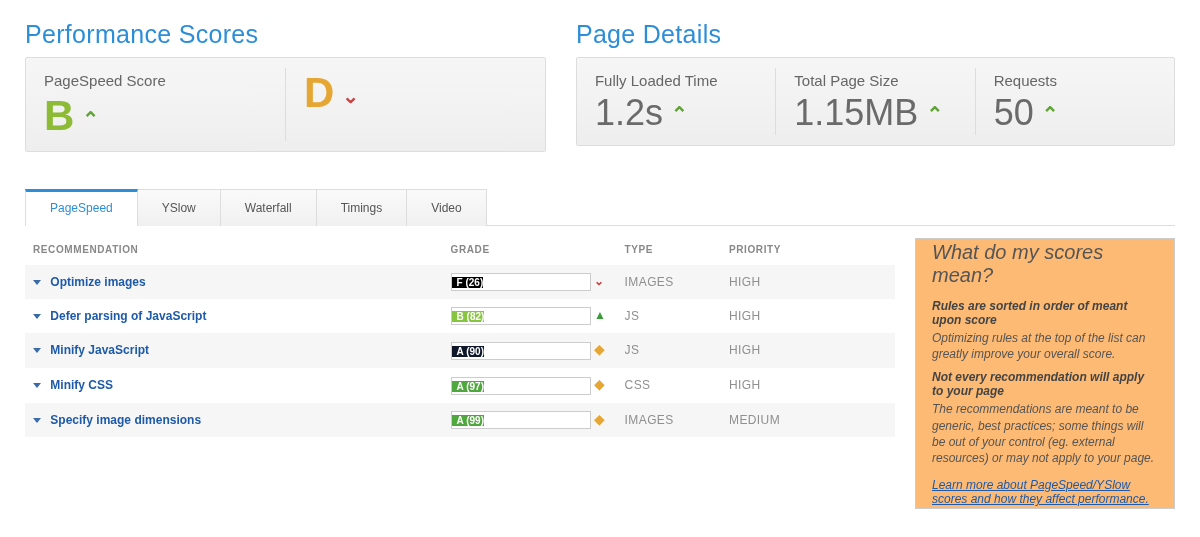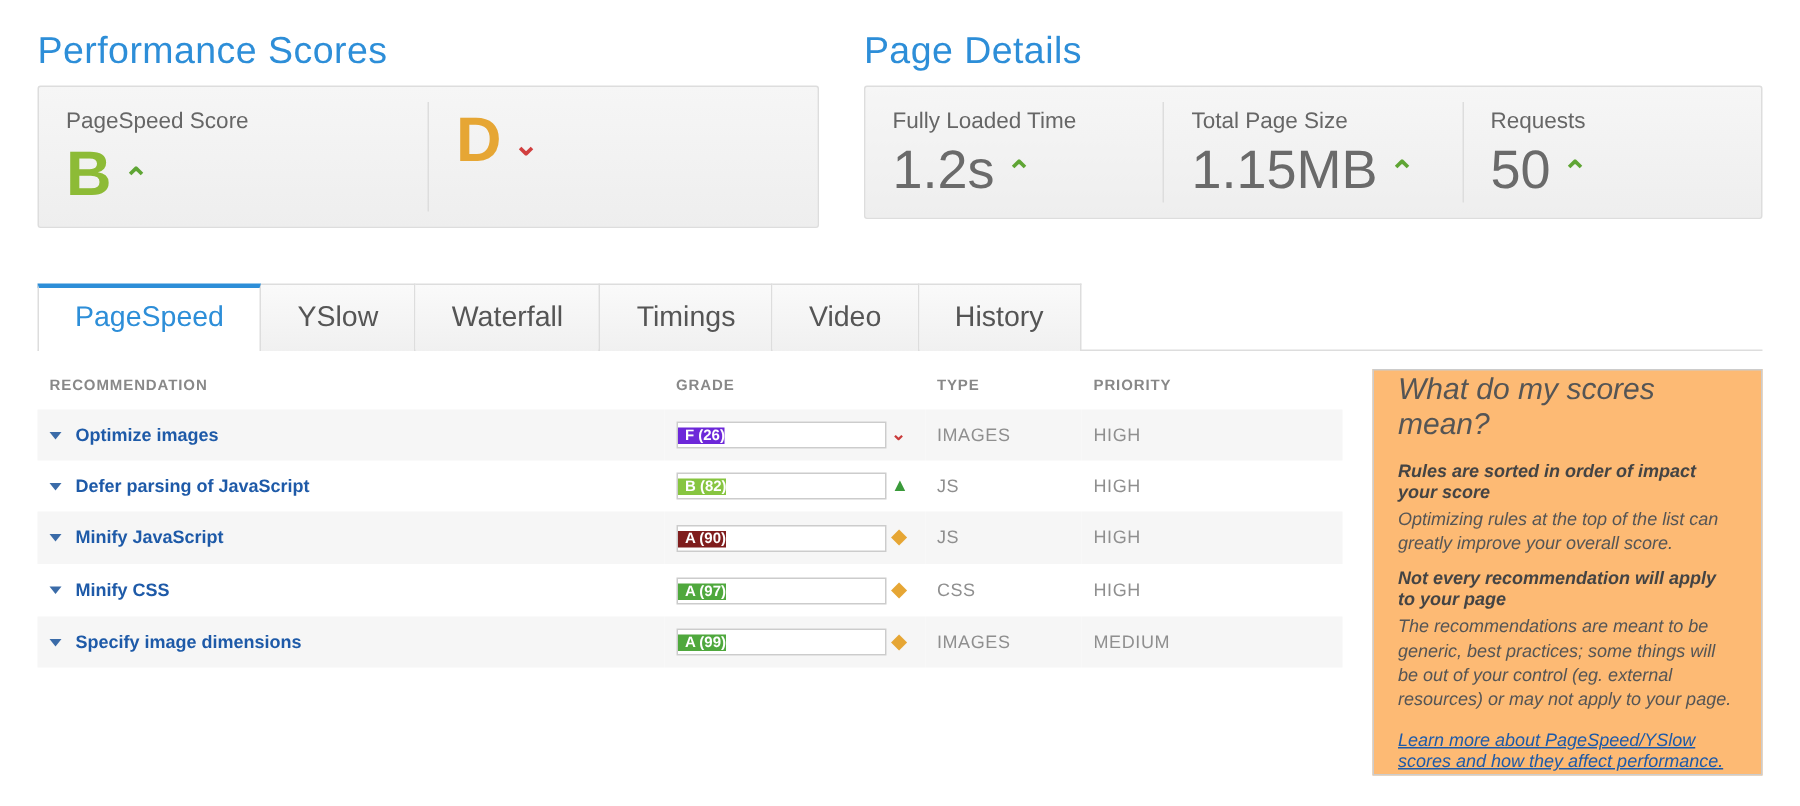--- a/index.html
+++ b/index.html
@@ -57,21 +57,21 @@
   .down{ color: #d13f3f; }
 
   
   .tabs {
     margin-top: 36px;
     display: flex;
     border-bottom: 1px solid #ddd;
   }
   .tab {
     padding: 11px 24px;
-    font-size: 19px;
+    font-size: 12px;
     color: #555;
     background: linear-gradient(#fafafa,#f0f0f0);
     border: 1px solid #ddd;
     border-bottom: none;
     cursor: pointer;
     position: relative;
     top: 1px;
   }
   .tab + .tab { border-left: none; }
   .tab.active {
@@ -196,21 +196,20 @@
         </div>
     </div>
   </div>
 
   <div class="tabs" id="tabs">
       <div class="tab active">PageSpeed</div>
       <div class="tab">YSlow</div>
       <div class="tab">Waterfall</div>
       <div class="tab">Timings</div>
       <div class="tab">Video</div>
-      <div class="tab">History</div>
     </div>
 
   <div class="main">
     <div class="table-wrap">
       <table class="table">
         <thead>
           <tr>
             <th style="width:48%">RECOMMENDATION</th>
             <th style="width:20%">GRADE</th>
             <th style="width:12%">TYPE</th>
@@ -218,21 +217,21 @@
           </tr>
         </thead>
         <tbody id="rows">
     <tr>
       <td>
         <span class="caret"></span>
         <a class="rec-link">Optimize images</a>
       </td>
       <td class="bar-cell">
         <span class="bar-outer">
-          <span class="bar-fill" style="width:26%;background:#6d28d9">F (26)</span>
+          <span class="bar-fill" style="width:26%;background:#000000">F (26)</span>
         </span>
         <span class="ind-cell"><span class="ind-down">⌄</span></span>
       </td>
       <td class="col-type">IMAGES</td>
       <td class="col-prio">HIGH</td>
     </tr>
     <tr>
       <td>
         <span class="caret"></span>
         <a class="rec-link">Defer parsing of JavaScript</a>
@@ -246,21 +245,21 @@
       <td class="col-type">JS</td>
       <td class="col-prio">HIGH</td>
     </tr>
     <tr>
       <td>
         <span class="caret"></span>
         <a class="rec-link">Minify JavaScript</a>
       </td>
       <td class="bar-cell">
         <span class="bar-outer">
-          <span class="bar-fill" style="width:90%;background:#7f1d1d">A (90)</span>
+          <span class="bar-fill" style="width:90%;background:#0f172a">A (90)</span>
         </span>
         <span class="ind-cell"><span class="ind-neu">◆</span></span>
       </td>
       <td class="col-type">JS</td>
       <td class="col-prio">HIGH</td>
     </tr>
     <tr>
       <td>
         <span class="caret"></span>
         <a class="rec-link">Minify CSS</a>
@@ -286,20 +285,20 @@
         <span class="ind-cell"><span class="ind-neu">◆</span></span>
       </td>
       <td class="col-type">IMAGES</td>
       <td class="col-prio">MEDIUM</td>
     </tr>
           </tbody>
       </table>
     </div>
     <div class="side">
       <h3>What do my scores mean?</h3>
-      <b>Rules are sorted in order of impact your score</b>
+      <b>Rules are sorted in order of meant upon score</b>
       <div class="p">Optimizing rules at the top of the list can greatly improve your overall score.</div>
       <b>Not every recommendation will apply to your page</b>
       <div class="p">The recommendations are meant to be generic, best practices; some things will be out of your control (eg. external resources) or may not apply to your page.</div>
       <a>Learn more about PageSpeed/YSlow scores and how they affect performance.</a>
     </div>
   </div>
 </div>
 
 </body></html>

